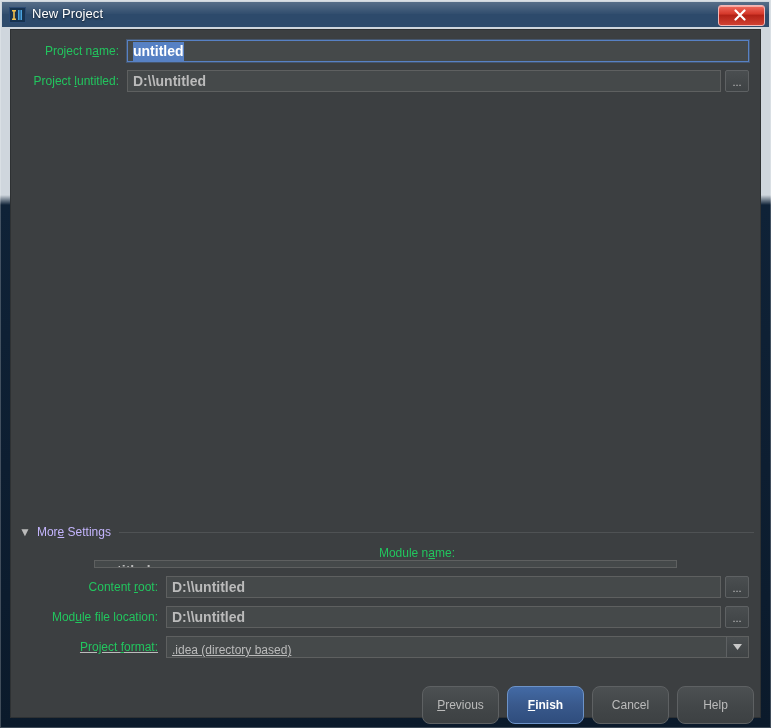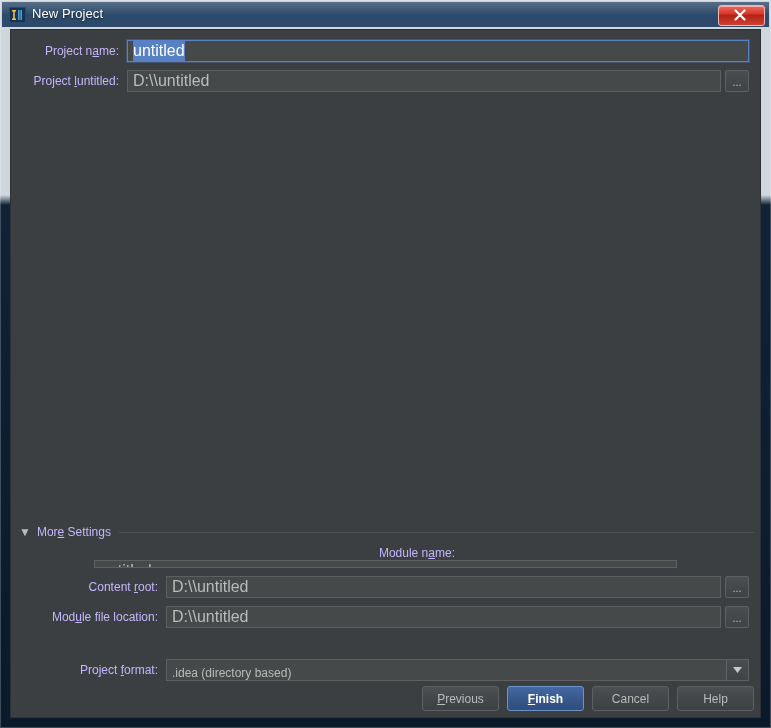--- a/index.html
+++ b/index.html
@@ -91,40 +91,41 @@
   }
 
   .form-row {
     position: absolute;
     display: flex;
     align-items: center;
     height: 22px;
   }
   .field-label {
     font-size: 12px;
-    color: #c4b5fd;
+    color: #22c55e;
     text-align: right;
     white-space: nowrap;
     user-select: none;
   }
   .mn { text-decoration: underline; }
 
   .text-field {
     box-sizing: border-box;
     height: 22px;
     background: #45494a;
     border: 1px solid #5e6060;
     color: #bbbbbb;
-    font-size: 16px;
+    font-size: 14px;
     font-family: "Liberation Sans", sans-serif;
     padding: 0 5px;
     line-height: 20px;
     outline: none;
     white-space: nowrap;
     overflow: hidden;
+    font-weight: bold;
   }
   .text-field.focused {
     border: 1px solid #5781c4;
     box-shadow: 0 0 0 1px rgba(87,129,196,0.35);
     background: #45494a;
   }
   .sel {
     background: #5781c4;
     color: #ffffff;
     padding: 1px 0 2px 0;
@@ -203,24 +204,24 @@
   
   #buttonbar {
     position: absolute;
     left: 0; top: 650px;
     width: 751px;
     height: 38px;
   }
   .dlg-btn {
     position: absolute;
     box-sizing: border-box;
-    height: 25px;
+    height: 38px;
     background: linear-gradient(to bottom, #4c5052 0%, #434749 50%, #3d4143 100%);
     border: 1px solid #5e6163;
-    border-radius: 3px;
+    border-radius: 8px;
     color: #bbbbbb;
     font-size: 12px;
     font-family: "Liberation Sans", sans-serif;
     display: flex;
     align-items: center;
     justify-content: center;
     cursor: pointer;
     user-select: none;
   }
   .dlg-btn.default {
@@ -292,21 +293,21 @@
     </div>
 
     <div class="form-row" style="left:0px; top:576px; width:741px;">
       <div class="field-label" style="width:147px;"><span>Mod</span><span class="mn">u</span><span>le file location:</span></div>
       <div class="text-field" style="margin-left:8px; width:555px;"><span>D:\\untitled</span></div>
       <div class="browse-btn" style="margin-left:4px;">
           <span>...</span>
         </div>
     </div>
 
-    <div class="form-row" style="left:0px; top:629px; width:741px;">
+    <div class="form-row" style="left:0px; top:606px; width:741px;text-decoration:underline;">
       <div class="field-label" style="width:147px;"><span>Project </span><span class="mn">f</span><span>ormat:</span></div>
       <div class="combo-box" style="margin-left:8px; width:583px;align-items:flex-end;">
         <span class="combo-value">.idea (directory based)</span>
         <span class="combo-arrow">
           <svg width="9" height="6" viewBox="0 0 9 6">
               <path d="M0 0 L9 0 L4.5 6 Z" fill="#c8c8c8"></path>
             </svg>
         </span>
       </div>
     </div>

